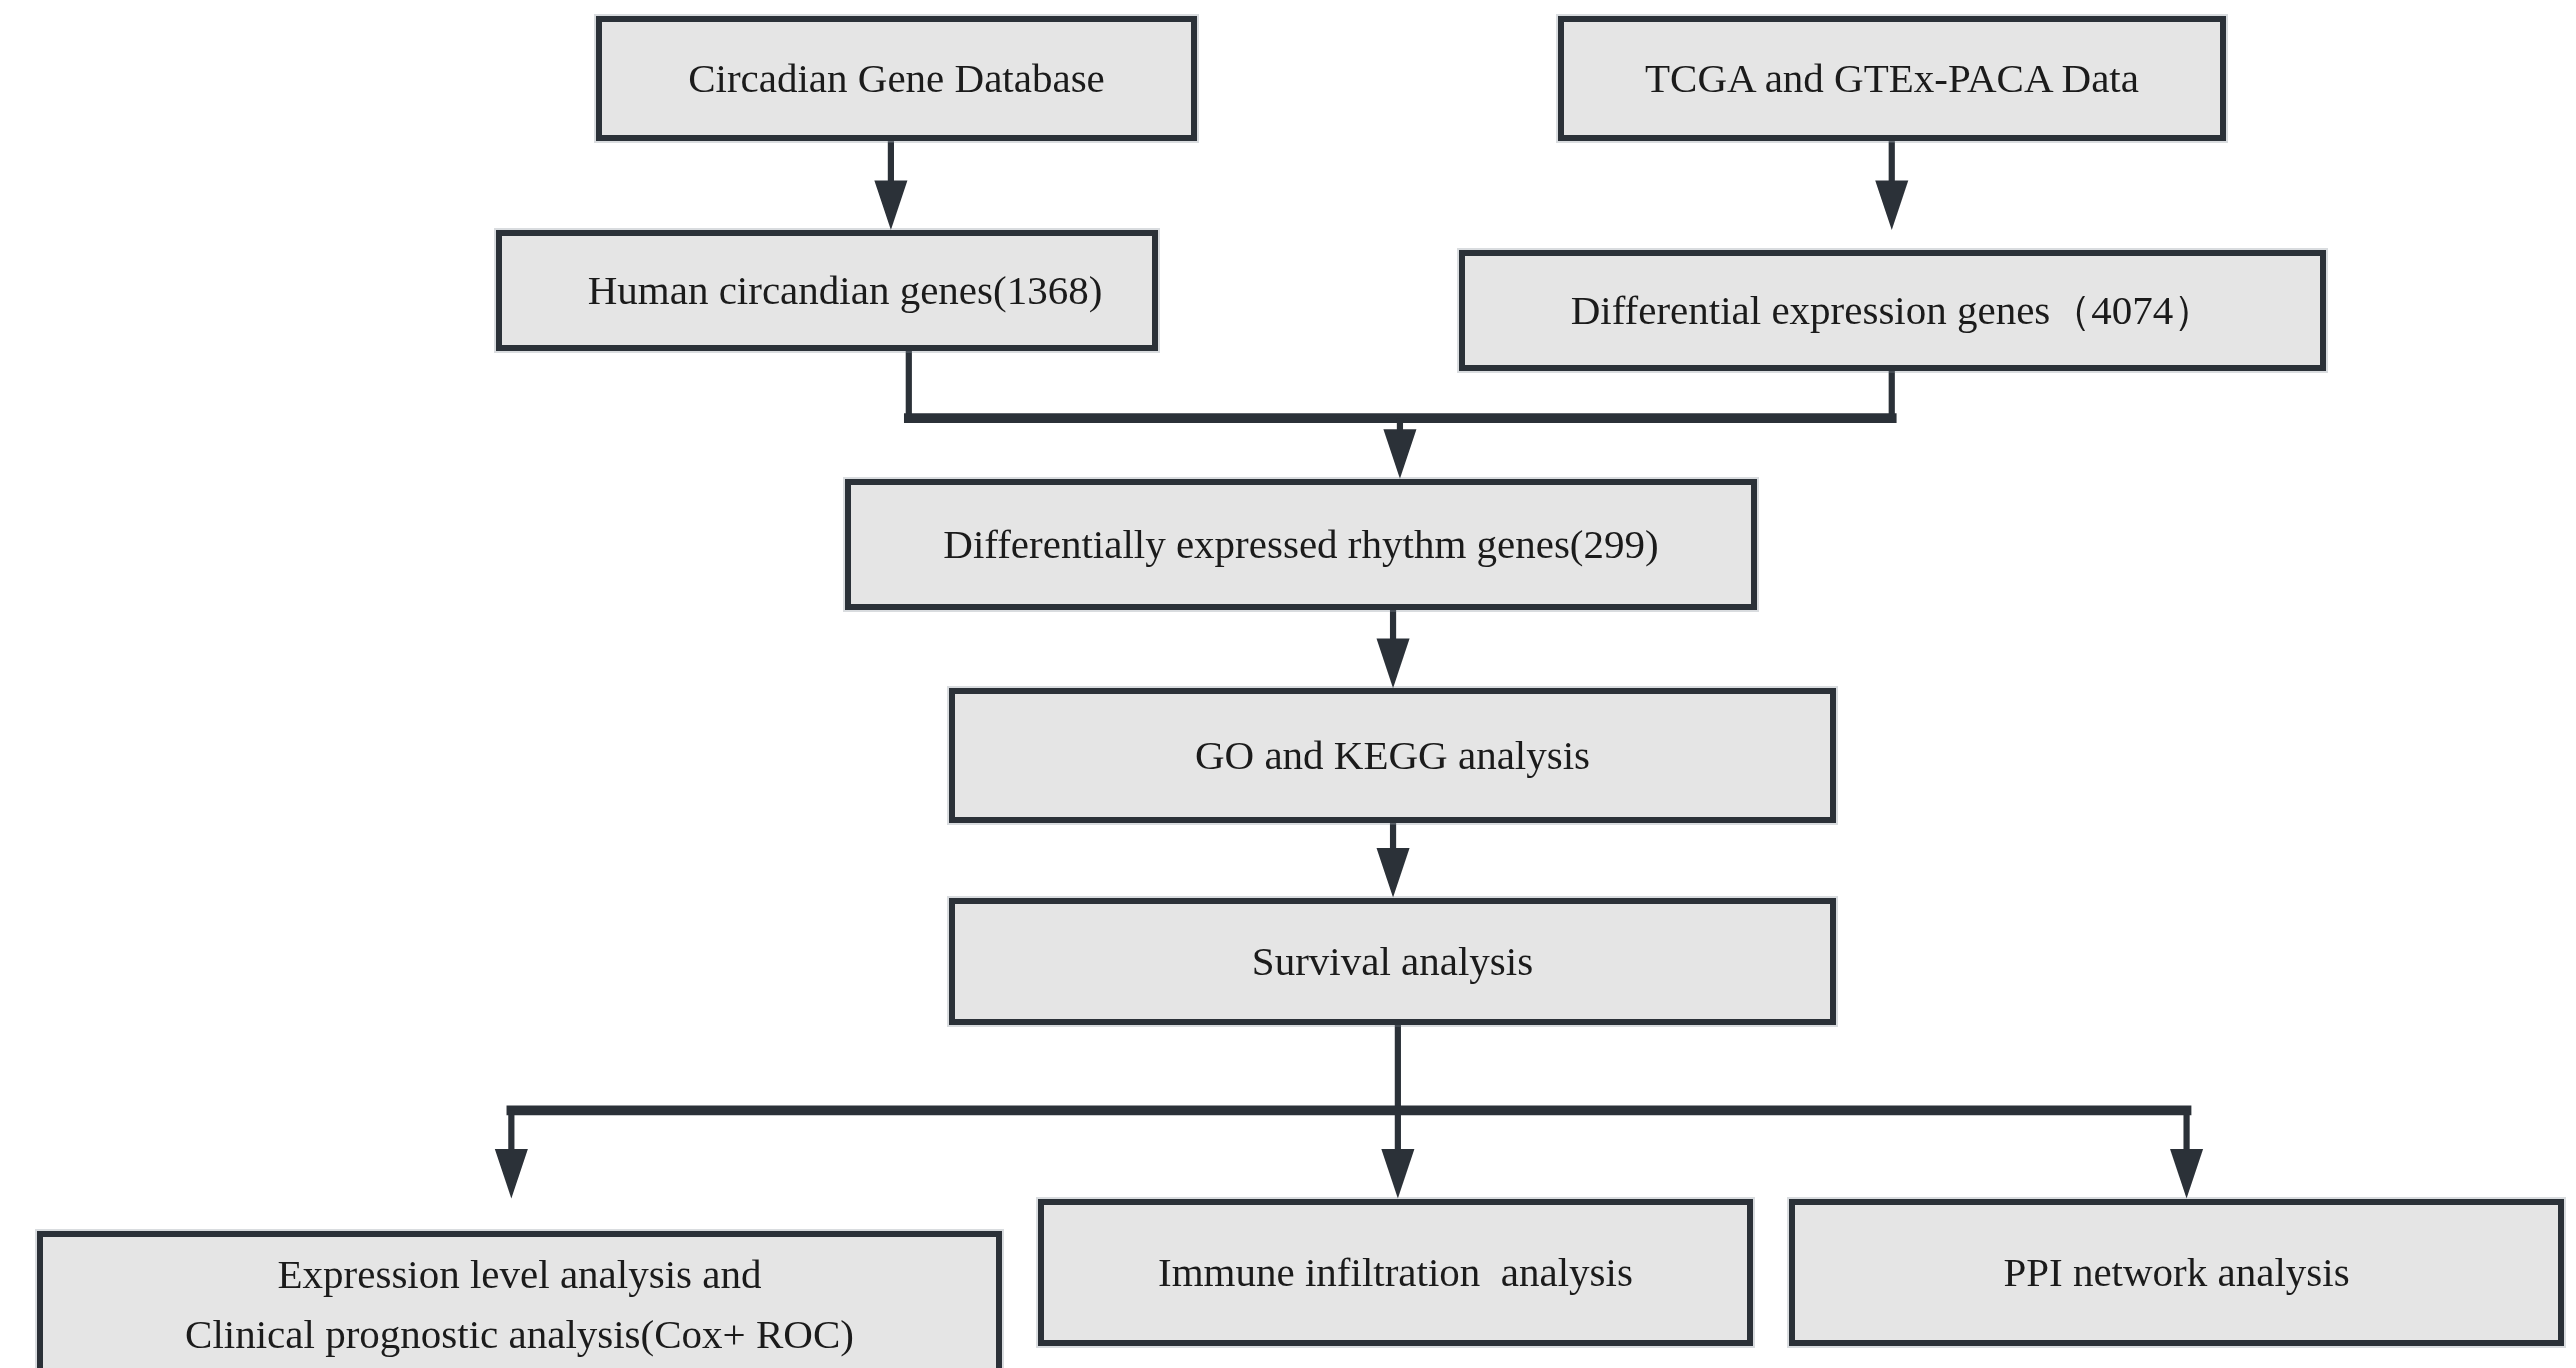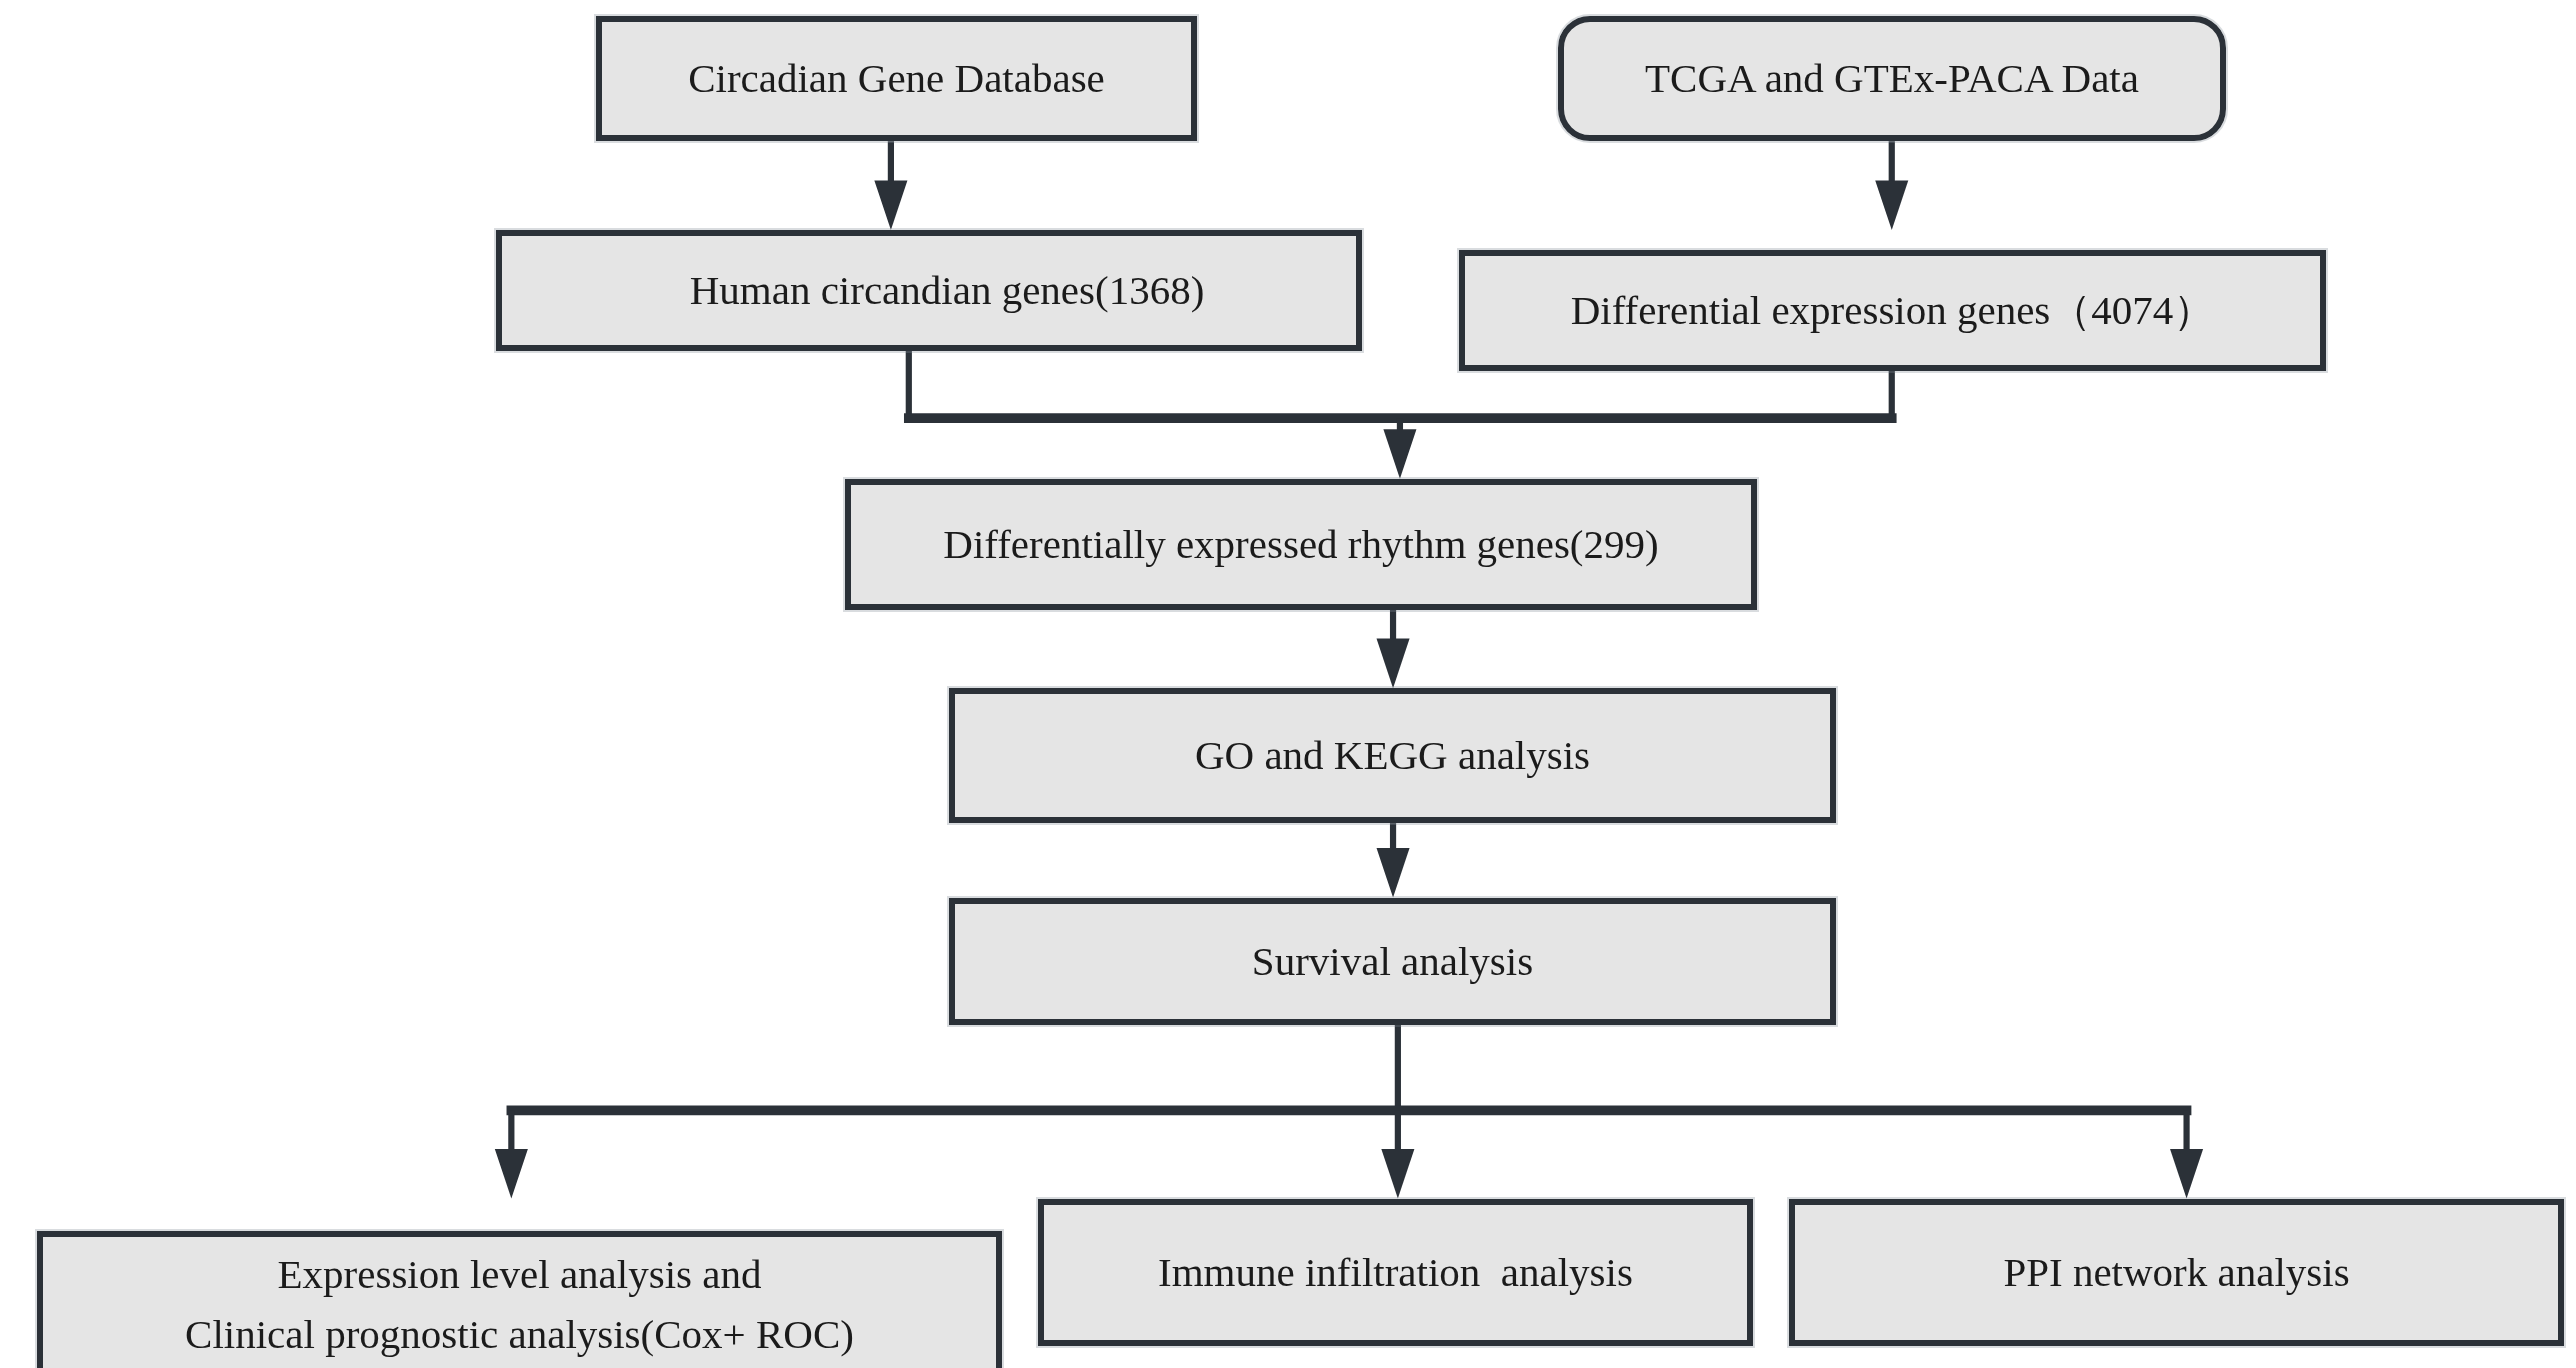--- a/index.html
+++ b/index.html
@@ -64,22 +64,22 @@
       <line x1="2029" y1="1487" x2="2029" y2="1615" stroke="#2b3138" stroke-width="9"></line>
       <line x1="735" y1="1612" x2="3181" y2="1612" stroke="#2b3138" stroke-width="14"></line>
       <line x1="742" y1="1612" x2="742" y2="1684" stroke="#2b3138" stroke-width="9"></line>
       <polygon points="742,1740 718,1668 766,1668" fill="#2b3138"></polygon>
       <line x1="2029" y1="1612" x2="2029" y2="1684" stroke="#2b3138" stroke-width="9"></line>
       <polygon points="2029,1740 2005,1668 2053,1668" fill="#2b3138"></polygon>
       <line x1="3174" y1="1612" x2="3174" y2="1684" stroke="#2b3138" stroke-width="9"></line>
       <polygon points="3174,1740 3150,1668 3198,1668" fill="#2b3138"></polygon>
     </svg>
 <div class="node" style="left: 596px; top: 16px; width: 601px; height: 125px;"><div class="label">Circadian Gene Database</div></div>
-    <div class="node" style="left: 1558px; top: 16px; width: 668px; height: 125px; border-radius: 32px;"><div class="label">TCGA and GTEx-PACA Data</div></div>
-    <div class="node" style="left: 496px; top: 230px; width: 866px; height: 121px; padding-left: 36px;"><div class="label">Human circandian genes(1368)</div></div>
+    <div class="node" style="left: 1558px; top: 16px; width: 668px; height: 125px;"><div class="label">TCGA and GTEx-PACA Data</div></div>
+    <div class="node" style="left: 496px; top: 230px; width: 662px; height: 121px; padding-left: 36px;"><div class="label">Human circandian genes(1368)</div></div>
     <div class="node" style="left: 1459px; top: 230px; width: 867px; height: 121px; margin-top: 20px;"><div class="label">Differential expression genes（4074）</div></div>
     <div class="node" style="left: 845px; top: 479px; width: 912px; height: 131px;"><div class="label">Differentially expressed rhythm genes(299)</div></div>
     <div class="node" style="left: 949px; top: 898px; width: 887px; height: 127px;"><div class="label">Survival analysis</div></div>
     <div class="node" style="left: 949px; top: 688px; width: 887px; height: 135px;"><div class="label">GO and KEGG analysis</div></div>
     <div class="node" style="left: 37px; top: 1199px; width: 965px; height: 147px; margin-top: 32px;"><div class="label">Expression level analysis and</div><div class="label">Clinical prognostic analysis(Cox+ ROC)</div></div>
     <div class="node" style="left: 1038px; top: 1199px; width: 715px; height: 147px;"><div class="label">Immune infiltration  analysis</div></div>
     <div class="node" style="left: 1789px; top: 1199px; width: 775px; height: 147px;"><div class="label">PPI network analysis</div></div>
   </div>
 
 

